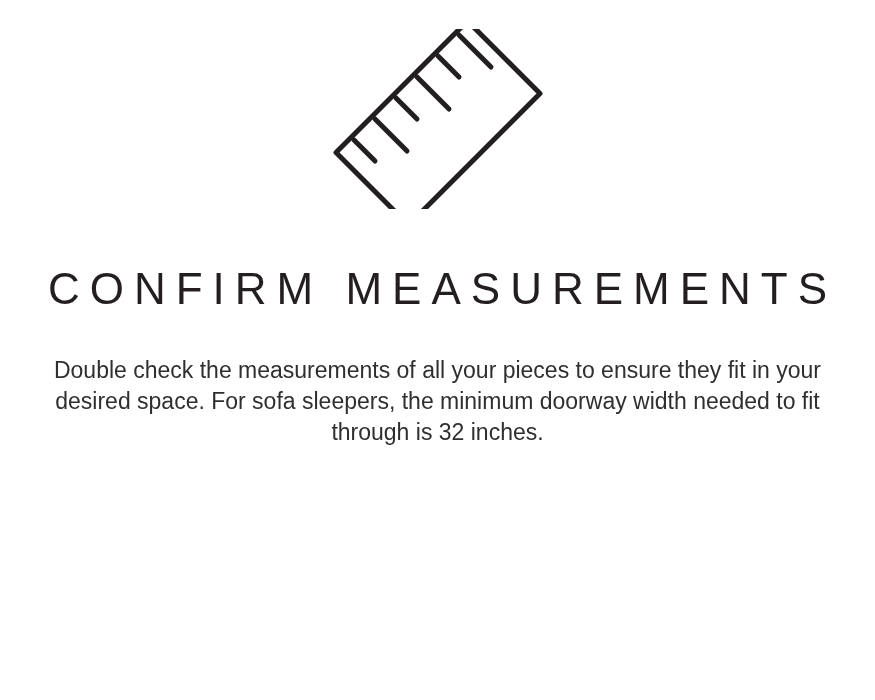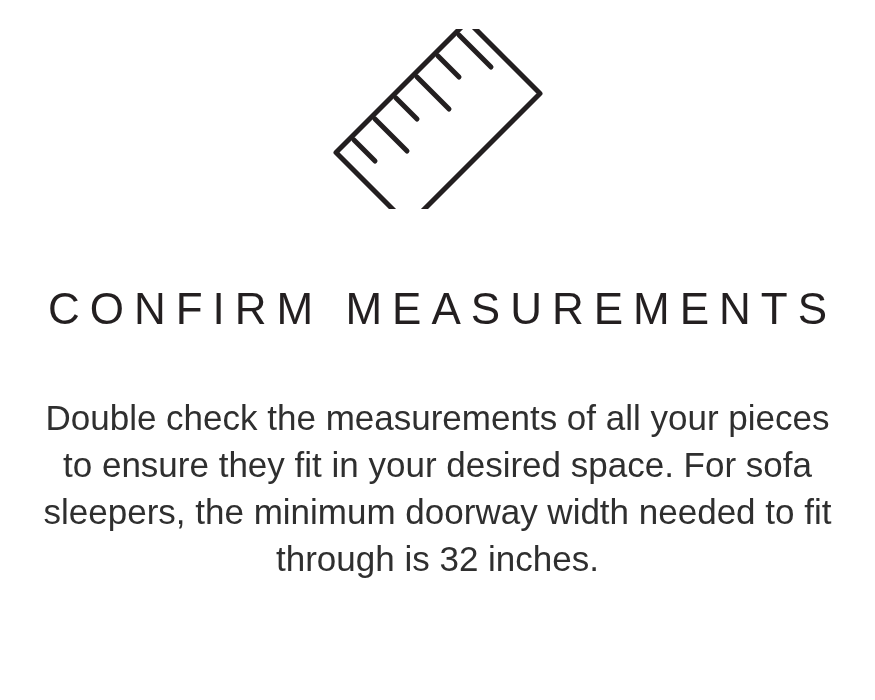--- a/index.html
+++ b/index.html
@@ -17,21 +17,20 @@
 
   .card {
     width: 875px;
     height: 700px;
     box-sizing: border-box;
     display: flex;
     flex-direction: column;
     align-items: center;
     padding: 0;
     background: #ffffff;
-    gap: 20px;
   }
 
   .icon-wrap {
     margin-top: 26px;
     height: 185px;
     width: 100%;
     display: flex;
     align-items: center;
     justify-content: center;
   }
@@ -49,21 +48,21 @@
     text-indent: 10px;
     color: #231f20;
     text-align: center;
     white-space: nowrap;
     font-family: "Liberation Sans", sans-serif;
   }
 
   .body-copy {
     margin-top: 44px;
     width: 790px;
-    font-size: 35px;
+    font-size: 23px;
     line-height: 1.34;
     text-align: center;
     color: #2f2f2f;
     font-family: "Liberation Sans", sans-serif;
     font-weight: 400;
   }
 </style>
 </head>
 <body>
 

